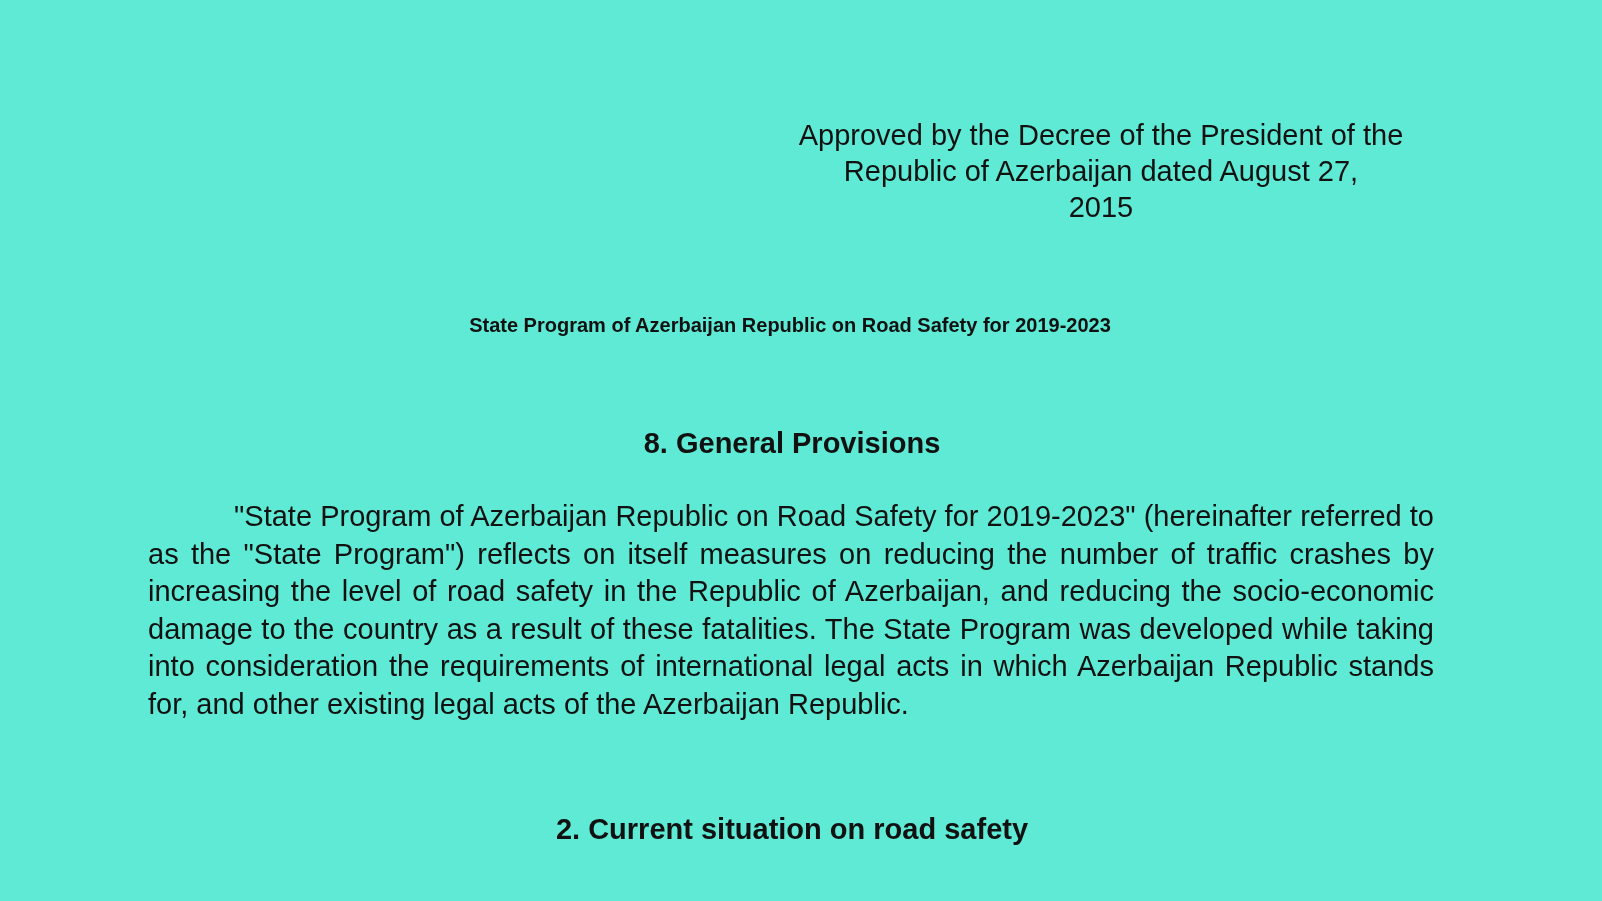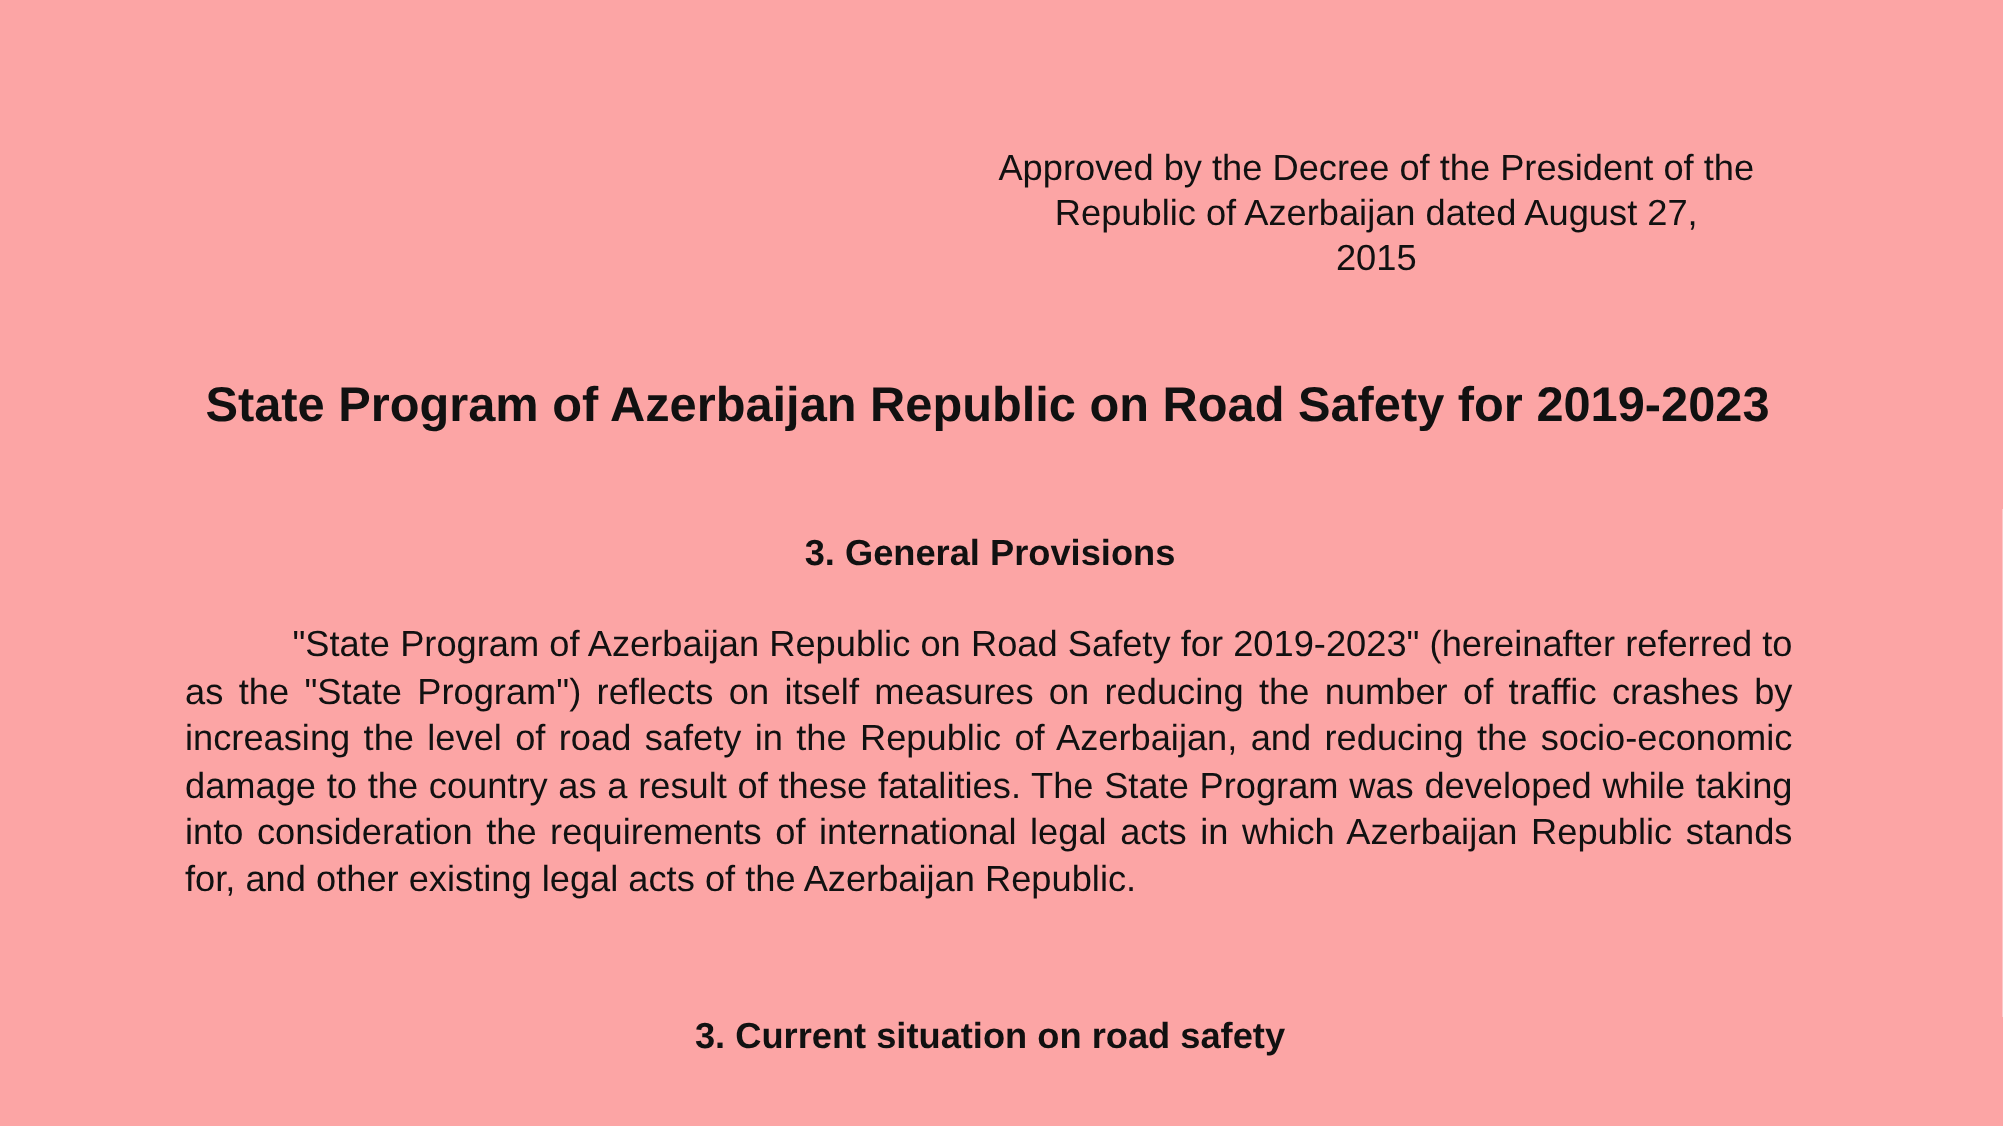--- a/index.html
+++ b/index.html
@@ -13,40 +13,40 @@
       overflow: hidden;
       position: relative;
       font-family: "Liberation Sans", sans-serif;
       color: #111111;
     }
     .page {
       position: absolute;
       left: 0; top: 0;
       width: 1602px;
       height: 901px;
-      background: #fca5a5;
+      background: #5eead4;
     }
     .approval {
       position: absolute;
       left: 775px;
       top: 117px;
       width: 652px;
       text-align: center;
       font-size: 29px;
       line-height: 36px;
       font-weight: normal;
     }
     .approval span { display: block; }
     .doc-title {
       position: absolute;
       left: 0;
       top: 306px;
       width: 1580px;
       text-align: center;
-      font-size: 39px;
+      font-size: 20px;
       line-height: 38px;
       font-weight: bold;
       margin: 0;
     }
     .section-heading {
       position: absolute;
       left: 0;
       width: 1584px;
       text-align: center;
       font-size: 29px;
@@ -75,19 +75,19 @@
 <div class="page">
 
   <div class="approval">
     <span>Approved by the Decree of the President of the</span>
     <span>Republic of Azerbaijan dated August 27,</span>
     <span>2015</span>
   </div>
 
   <h1 class="doc-title">State Program of Azerbaijan Republic on Road Safety for 2019-2023</h1>
 
-  <h2 class="section-heading section-1">3. General Provisions</h2>
+  <h2 class="section-heading section-1">8. General Provisions</h2>
 
   <p class="body-paragraph">"State Program of Azerbaijan Republic on Road Safety for 2019-2023" (hereinafter referred to as the "State Program") reflects on itself measures on reducing the number of traffic crashes by increasing the level of road safety in the Republic of Azerbaijan, and reducing the socio-economic damage to the country as a result of these fatalities. The State Program was developed while taking into consideration the requirements of international legal acts in which Azerbaijan Republic stands for, and other existing legal acts of the Azerbaijan Republic.</p>
 
-  <h2 class="section-heading section-2">3. Current situation on road safety</h2>
+  <h2 class="section-heading section-2">2. Current situation on road safety</h2>
 
 </div>
 
 </body></html>

